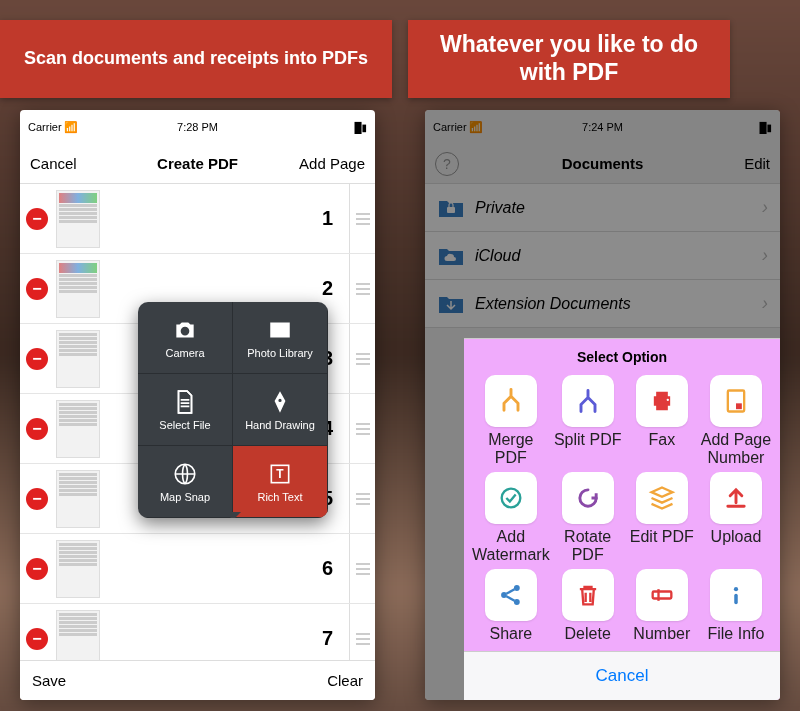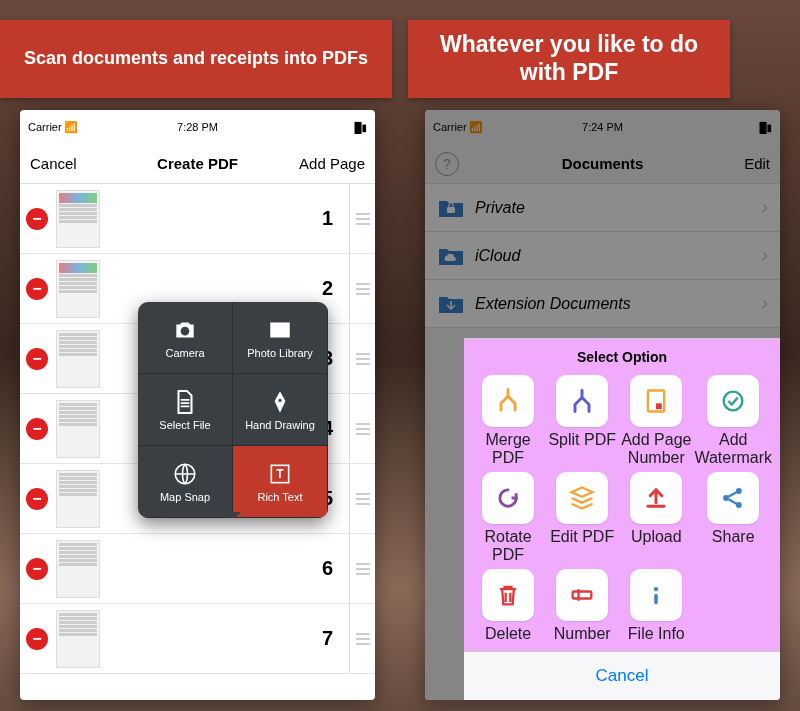--- a/index.html
+++ b/index.html
@@ -221,20 +221,24 @@
       </div>
       <div class="cell active">
         <svg viewBox="0 0 24 24">
             <rect x="4" y="4" width="16" height="16" fill="none" stroke="#fff" stroke-width="1.5"></rect>
             <text x="12" y="16" text-anchor="middle" font-size="11" fill="#fff" font-weight="bold">T</text>
           </svg>
         <span>Rich Text</span>
       </div>
     </div>
   </div>
+  <div class="toolbar">
+    <span>Save</span>
+    <span>Clear</span>
+  </div>
 </div>
 
 <div class="phone right">
   <div class="statusbar" style="position:relative;">
     <span><span>Carrier</span> <span>📶</span></span>
     <span class="center">7:24 PM</span>
     <span style="font-size:10px;">█▮</span>
   </div>
   <div class="navbar" style="position:relative;">
     <span class="helpbtn">?</span>
@@ -285,20 +289,29 @@
           <div class="tile">
             <svg viewBox="0 0 24 24">
               <path d="M12 3v6M12 9l-6 6v6M12 9l6 6v6" stroke="#5b5bd6" stroke-width="2.5" fill="none" stroke-linecap="round"></path>
             </svg>
           </div>
           <span>Split PDF</span>
         </div>
       <div class="opt">
           <div class="tile">
             <svg viewBox="0 0 24 24">
+              <path fill="#e03a3a" d="M5 8h14v8H5zM7 4h10v4H7zM7 16h10v4H7z"></path>
+              <circle cx="17" cy="11" r="1" fill="#fff"></circle>
+            </svg>
+          </div>
+          <span>Fax</span>
+        </div>
+      <div class="opt">
+          <div class="tile">
+            <svg viewBox="0 0 24 24">
               <rect x="5" y="3" width="14" height="18" rx="1" fill="none" stroke="#f2a63a" stroke-width="2"></rect>
               <rect x="12" y="14" width="5" height="5" fill="#e03a3a"></rect>
             </svg>
           </div>
           <span>Add Page Number</span>
         </div>
       <div class="opt">
           <div class="tile">
             <svg viewBox="0 0 24 24">
               <circle cx="12" cy="12" r="8" fill="none" stroke="#2aa198" stroke-width="2"></circle>

